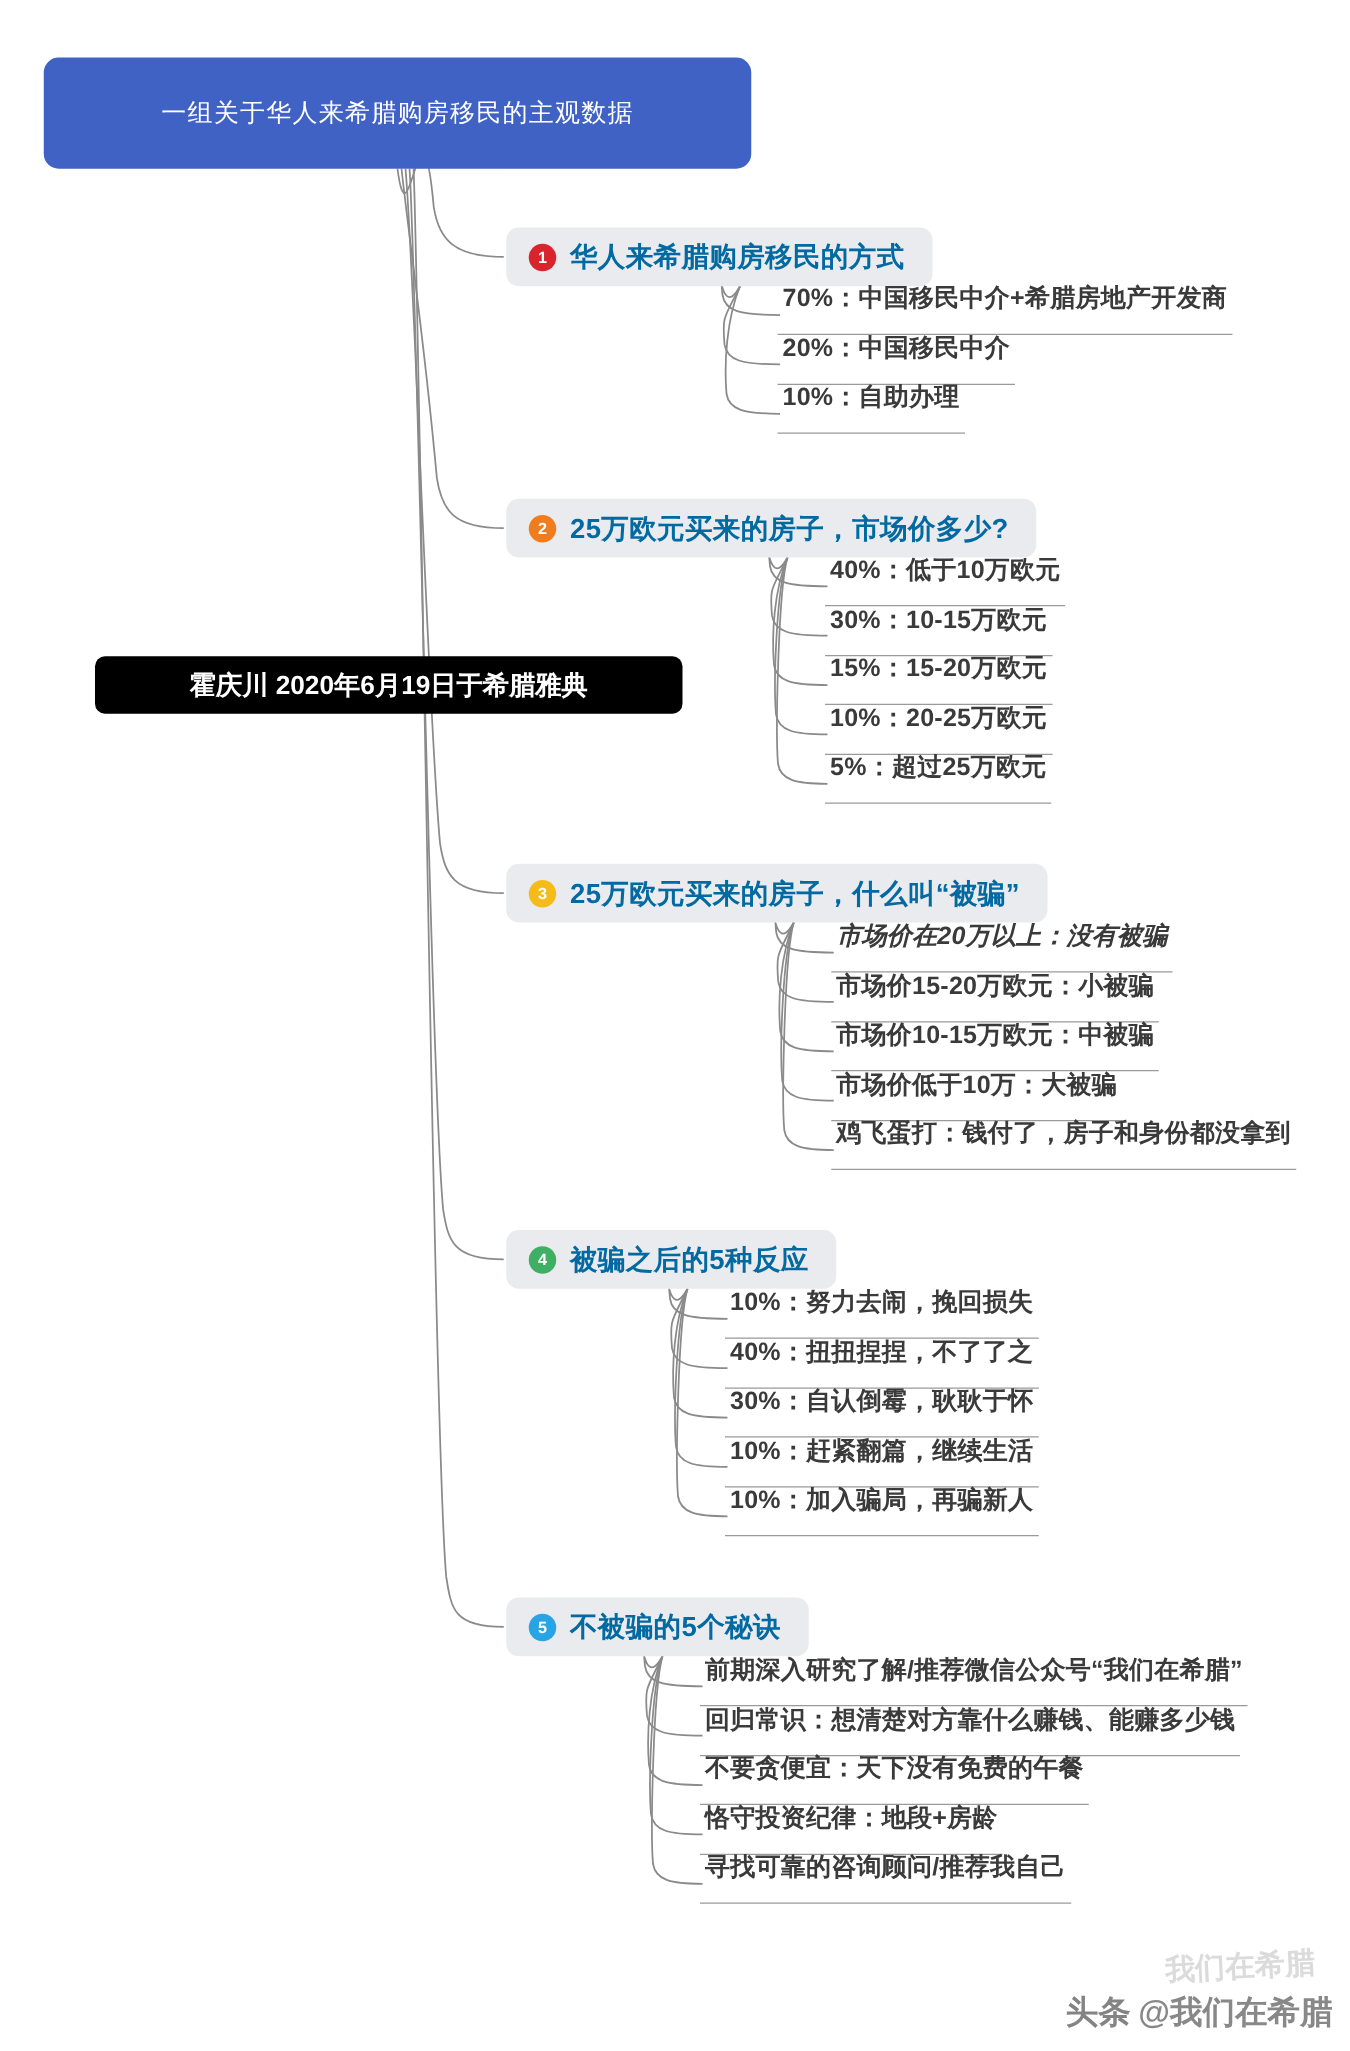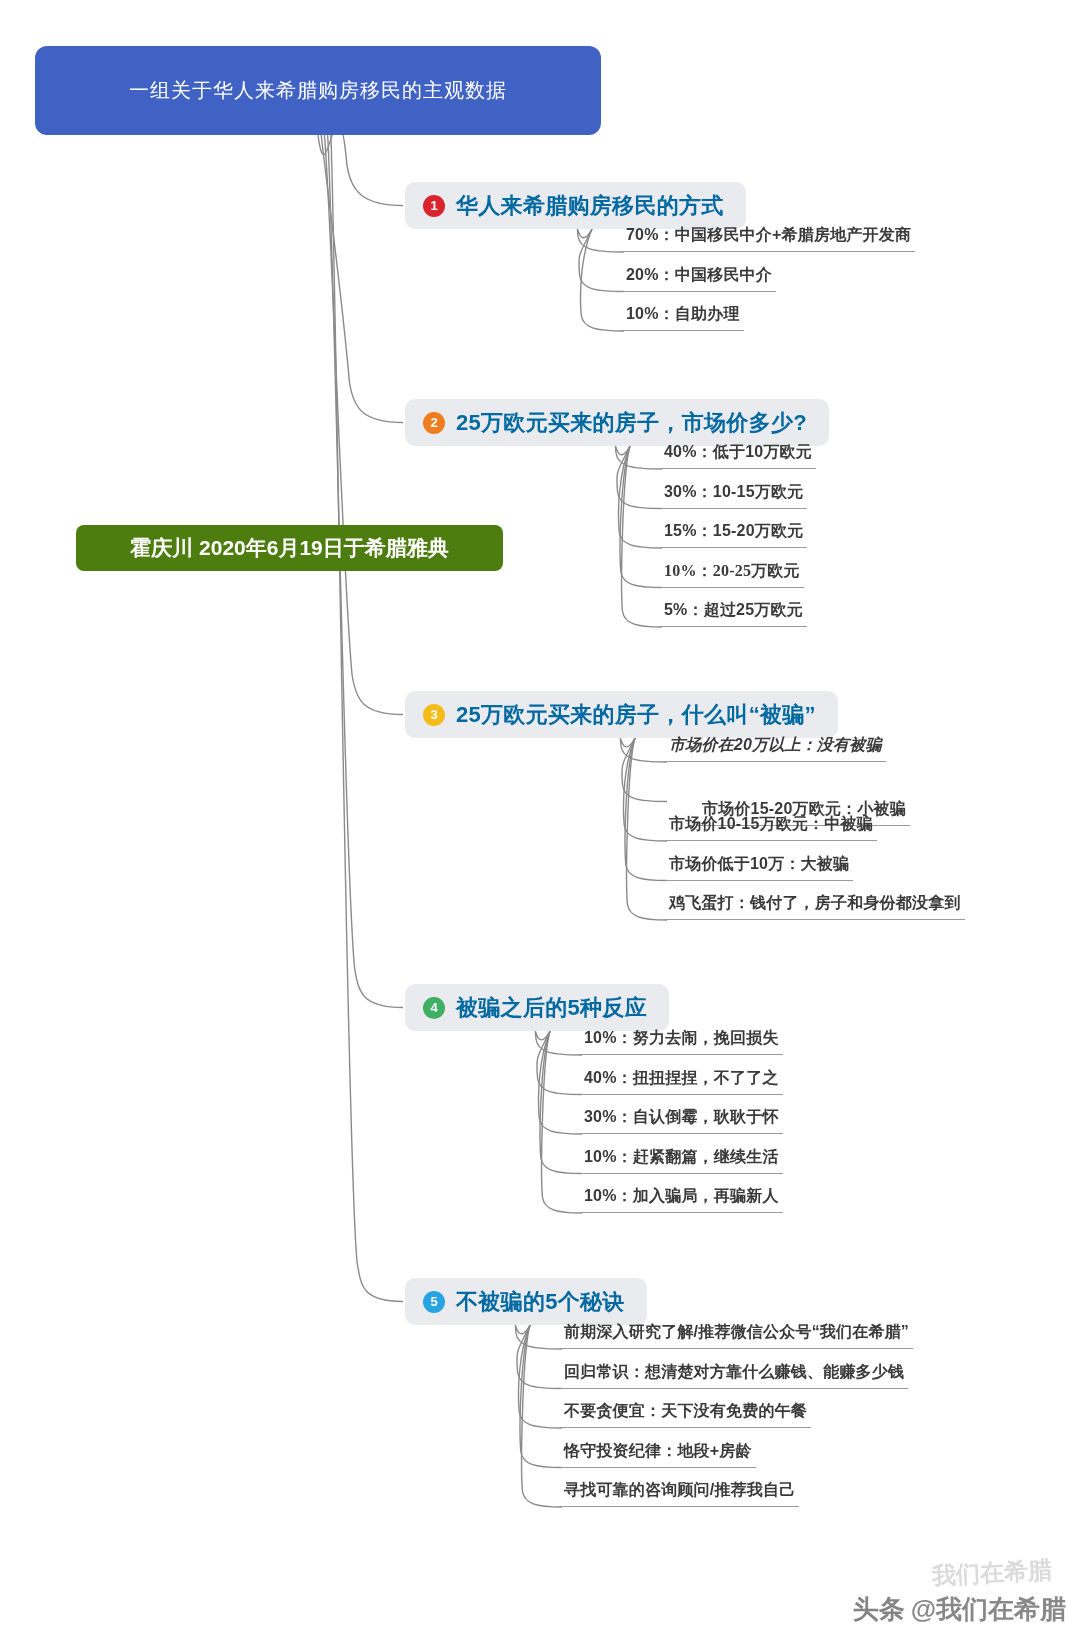--- a/index.html
+++ b/index.html
@@ -58,23 +58,23 @@
     font-weight: 400;
     letter-spacing: 1px;
     white-space: nowrap;
   }
 
   
   .author-node {
     position: absolute;
     left: 76px;
     top: 525px;
-    width: 427px;
+    width: 470px;
     height: 46px;
-    background: #4d7c0f;
+    background: #000000;
     border-radius: 8px;
     display: flex;
     align-items: center;
     justify-content: center;
     box-sizing: border-box;
     padding: 0 14px;
   }
   .author-node .author-text {
     color: #ffffff;
     font-size: 21px;
@@ -116,25 +116,25 @@
   }
 
   
   .leaf {
     position: absolute;
     white-space: nowrap;
     box-sizing: border-box;
   }
   .leaf .leaf-text {
     display: inline-block;
-    font-size: 16px;
+    font-size: 20px;
     font-weight: 600;
     color: #3a3a3a;
     letter-spacing: 0.2px;
-    padding: 0 4px 5px 4px;
+    padding: 0 4px 15px 4px;
     border-bottom: 1.4px solid #9a9a9a;
   }
 
   
   .watermark {
     position: absolute;
     right: 14px;
     bottom: 14px;
     display: flex;
     align-items: center;
@@ -384,28 +384,28 @@
       <div class="leaf" style="left: 622px; top: 225px;"><span class="leaf-text">70%：中国移民中介+希腊房地产开发商</span></div>
       <div class="leaf" style="left: 622px; top: 264.5px;"><span class="leaf-text">20%：中国移民中介</span></div>
       <div class="leaf" style="left: 622px; top: 304px;"><span class="leaf-text">10%：自助办理</span></div>
       <div class="section-header" style="left: 405px; top: 399px;">
         <span class="badge" style="background: rgb(239, 125, 30);">2</span>
         <span class="section-title">25万欧元买来的房子，市场价多少?</span>
       </div>
       <div class="leaf" style="left: 660px; top: 442px;"><span class="leaf-text">40%：低于10万欧元</span></div>
       <div class="leaf" style="left: 660px; top: 481.5px;"><span class="leaf-text">30%：10-15万欧元</span></div>
       <div class="leaf" style="left: 660px; top: 521px;"><span class="leaf-text">15%：15-20万欧元</span></div>
-      <div class="leaf" style="left: 660px; top: 560.5px; font-family: Liberation Serif, serif;"><span class="leaf-text">10%：20-25万欧元</span></div>
+      <div class="leaf" style="left: 660px; top: 560.5px;"><span class="leaf-text">10%：20-25万欧元</span></div>
       <div class="leaf" style="left: 660px; top: 600px;"><span class="leaf-text">5%：超过25万欧元</span></div>
       <div class="section-header" style="left: 405px; top: 691px;">
         <span class="badge" style="background: rgb(245, 188, 25);">3</span>
         <span class="section-title">25万欧元买来的房子，什么叫“被骗”</span>
       </div>
       <div class="leaf" style="left: 665px; top: 735px; font-style: italic;"><span class="leaf-text">市场价在20万以上：没有被骗</span></div>
-      <div class="leaf" style="left: 698px; top: 774.5px; margin-top: 24px;"><span class="leaf-text">市场价15-20万欧元：小被骗</span></div>
+      <div class="leaf" style="left: 665px; top: 774.5px;"><span class="leaf-text">市场价15-20万欧元：小被骗</span></div>
       <div class="leaf" style="left: 665px; top: 814px;"><span class="leaf-text">市场价10-15万欧元：中被骗</span></div>
       <div class="leaf" style="left: 665px; top: 853.5px;"><span class="leaf-text">市场价低于10万：大被骗</span></div>
       <div class="leaf" style="left: 665px; top: 893px; text-align: center;"><span class="leaf-text">鸡飞蛋打：钱付了，房子和身份都没拿到</span></div>
       <div class="section-header" style="left: 405px; top: 984px;">
         <span class="badge" style="background: rgb(63, 176, 99);">4</span>
         <span class="section-title">被骗之后的5种反应</span>
       </div>
       <div class="leaf" style="left: 580px; top: 1028px;"><span class="leaf-text">10%：努力去闹，挽回损失</span></div>
       <div class="leaf" style="left: 580px; top: 1067.5px;"><span class="leaf-text">40%：扭扭捏捏，不了了之</span></div>
       <div class="leaf" style="left: 580px; top: 1107px;"><span class="leaf-text">30%：自认倒霉，耿耿于怀</span></div>

